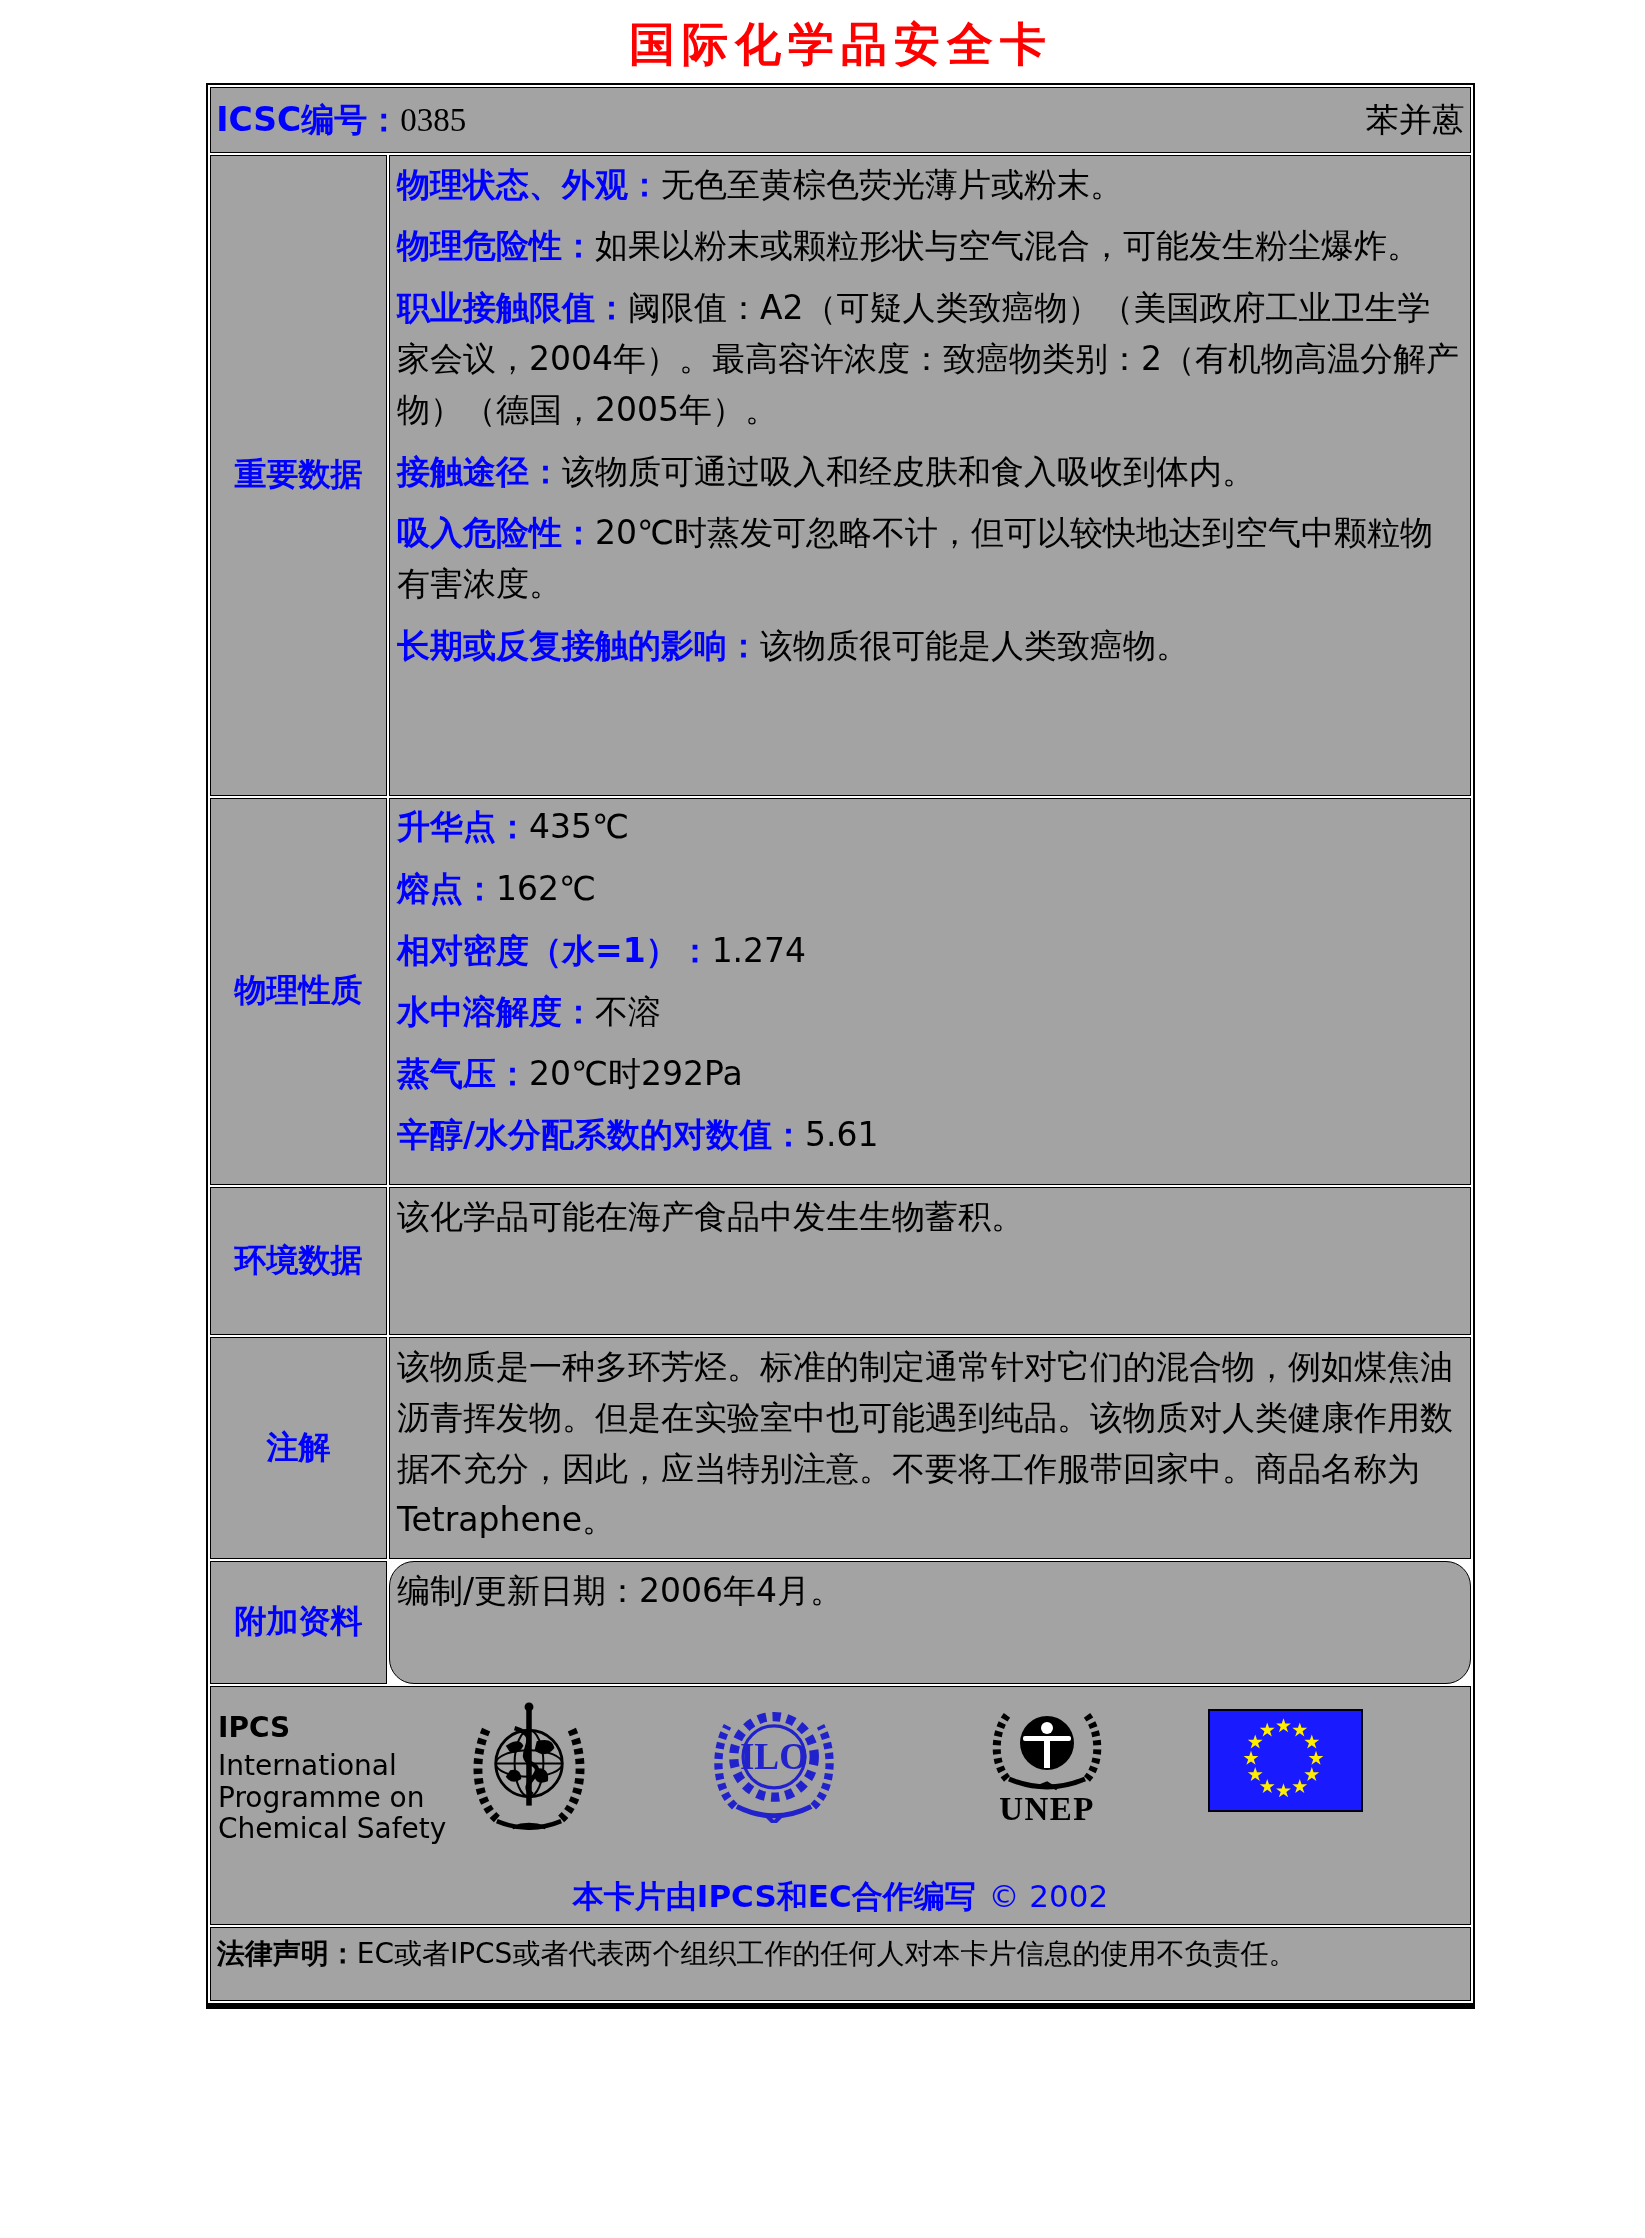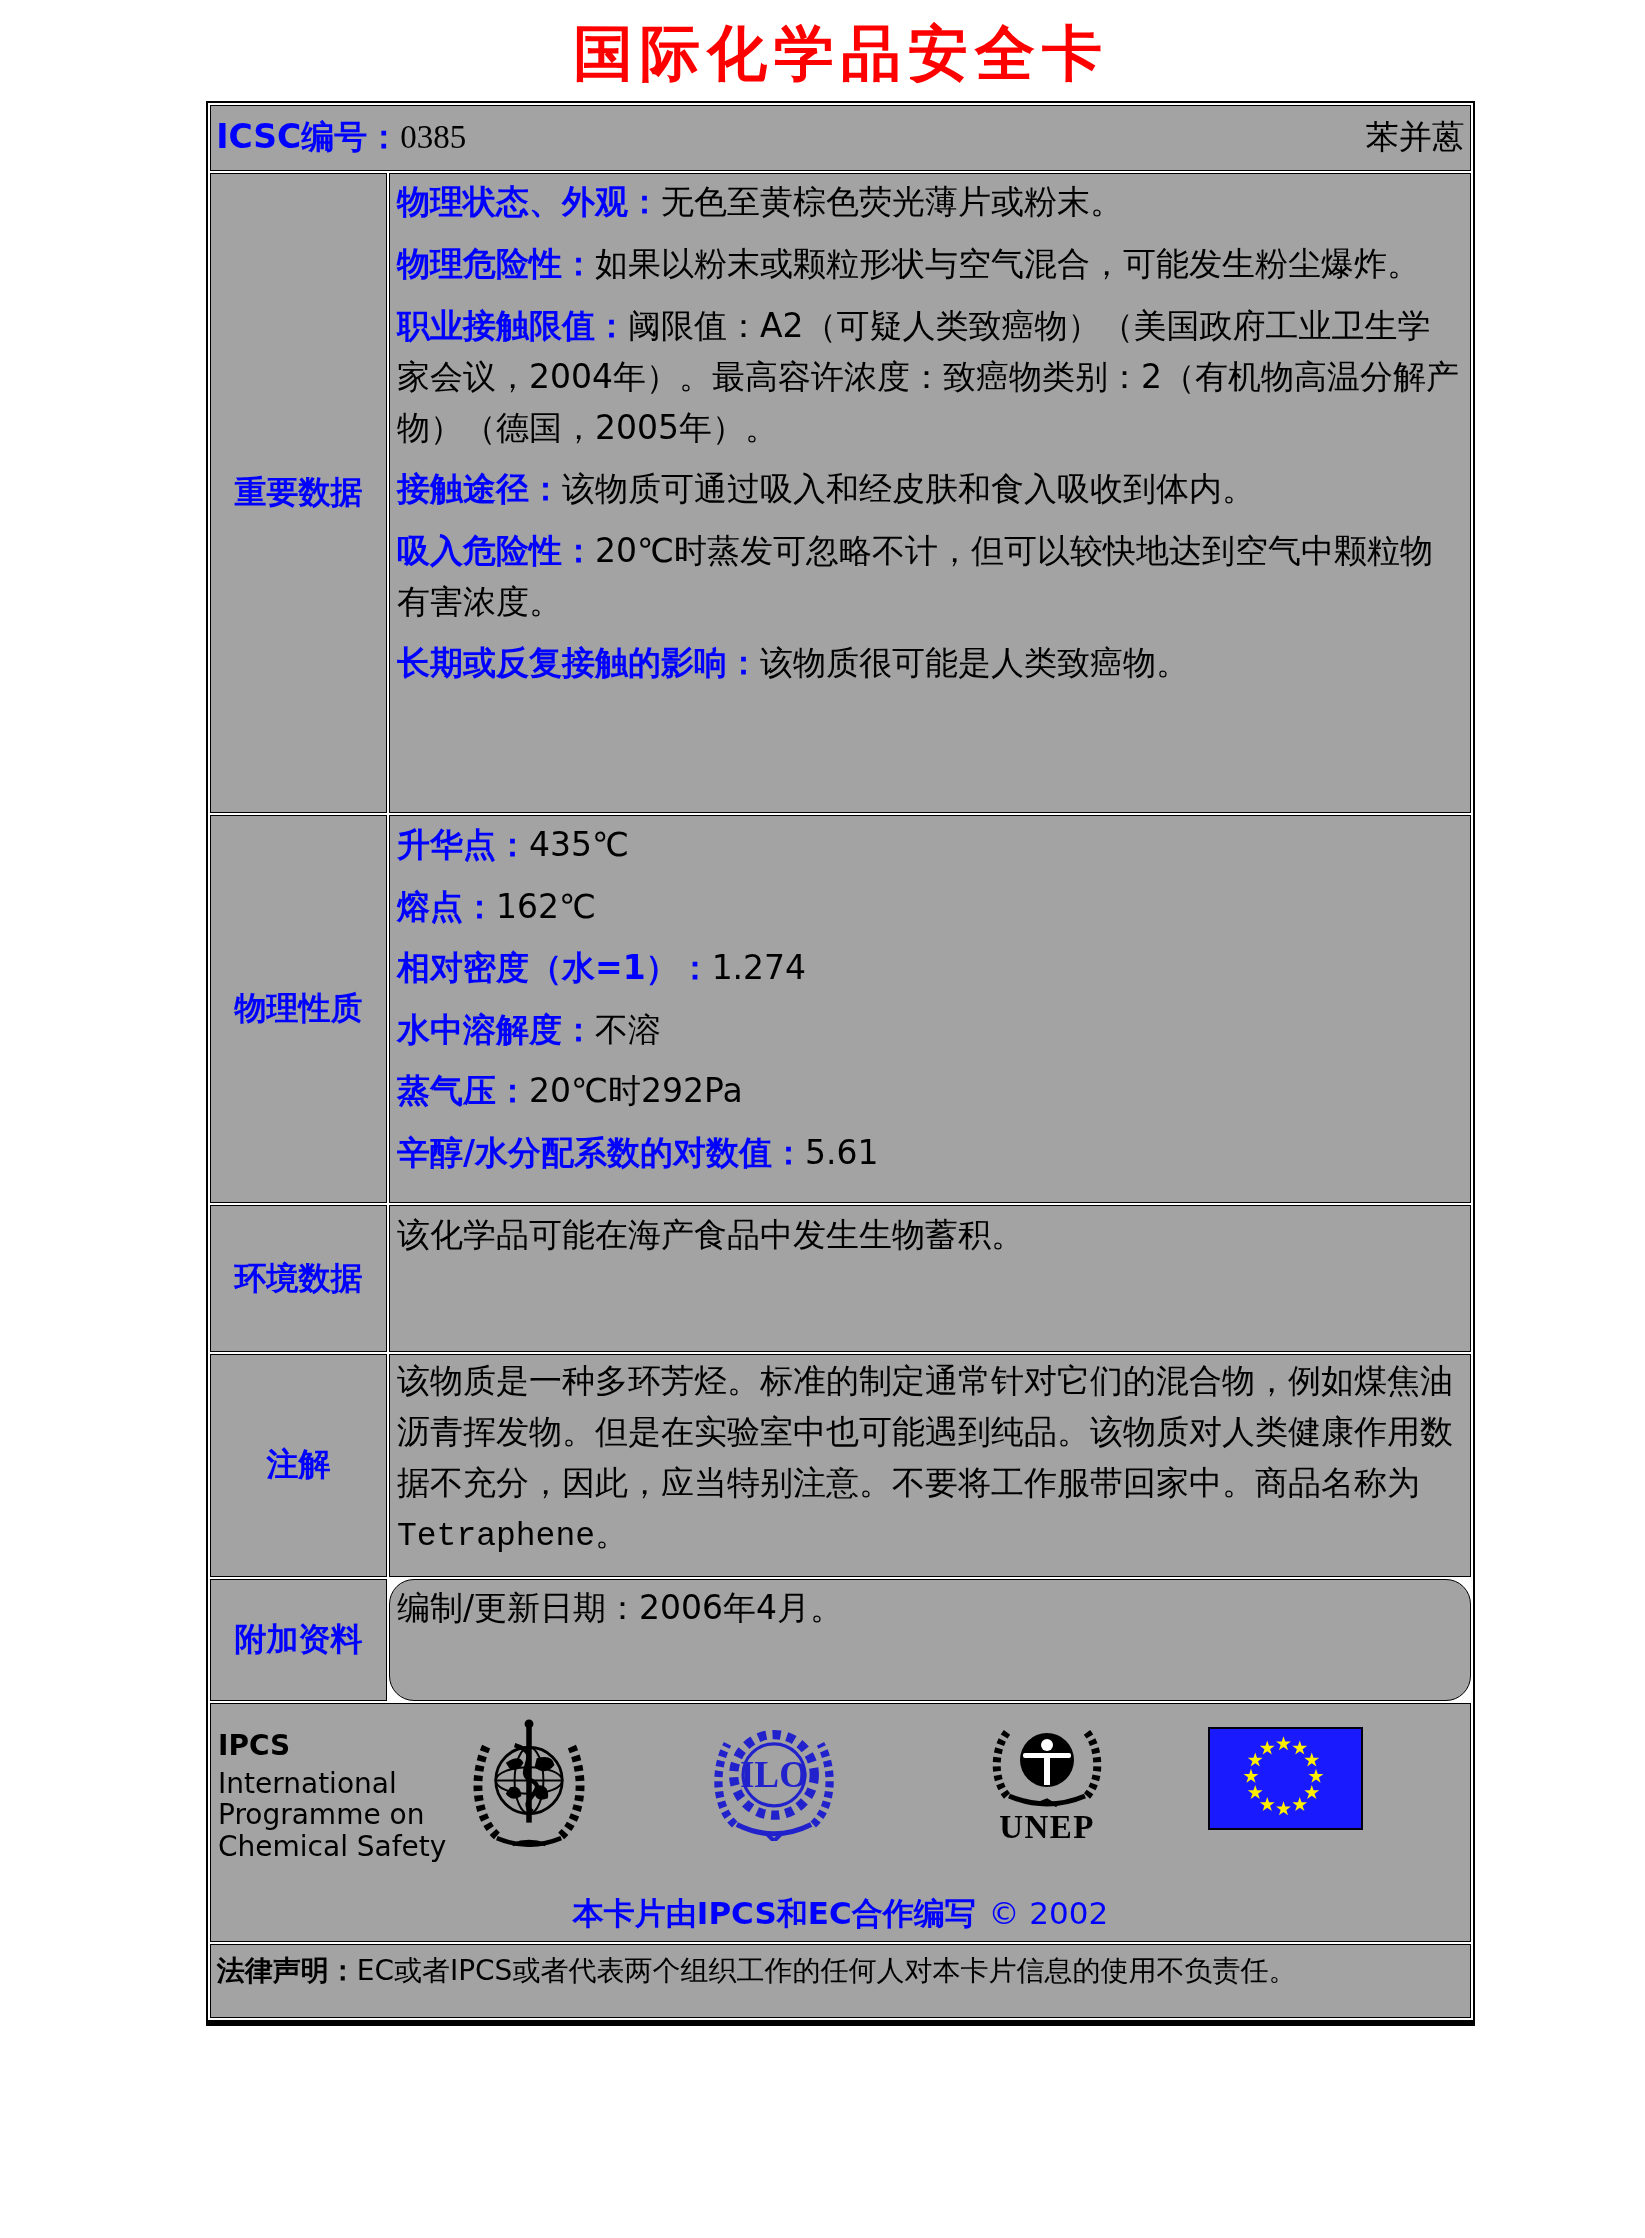--- a/index.html
+++ b/index.html
@@ -1,34 +1,34 @@
 <!DOCTYPE html>
 <html style="font-size:11.3px"><head>
 <meta charset="utf-8">
 <style>
   html,body{margin:0;padding:0;background:#ffffff;}
   .page{position:relative;width:1646px;height:2239px;background:#fff;overflow:hidden;
         font-family:"DejaVu Sans","Liberation Sans",sans-serif;color:#000;}
   .wrap{position:absolute;left:206px;top:15.6px;width:1270px;}
-  .title{color:#FF0000;font-size:60px;font-weight:bold;letter-spacing:7px;
+  .title{color:#FF0000;font-size:46px;font-weight:bold;letter-spacing:7px;
          text-align:center;margin:0 0 10px 0;line-height:1.25;
          font-family:"DejaVu Sans",sans-serif;}
   table.card{border-collapse:separate;border-spacing:2.1px;width:1269px;table-layout:fixed;
              border:2.1px solid #000;border-bottom-width:6.4px;background:#fff;}
   td{border:1.4px solid #000;vertical-align:top;background:#a3a3a3;}
   td.rowlabel{text-align:center;vertical-align:middle;color:#0000FF;font-weight:bold;
               font-size:32px;padding:0;}
   td.content{padding:2.8px 7px;font-size:33px;line-height:51px;}
   .para{margin:0 0 10.6px 0;}
   .plabel{color:#0000FF;font-weight:bold;}
   .h-header{height:62px;vertical-align:middle;}
   .h-important{height:633px;}
   .h-physical{height:380px;}
   .h-env{height:140px;margin-left:17px;}
-  .h-notes{height:199px;font-family:Liberation Mono, monospace;}
+  .h-notes{height:199px;}
   .h-extra{height:115px;border-radius:25px;}
   .h-logos{height:189px;vertical-align:middle;padding:0;}
   .h-legal{height:58px;}
   .headflex{display:flex;justify-content:space-between;align-items:center;
             font-size:33px;padding:0 4.2px;}
   .chemname{font-family:"Liberation Serif",serif;}
   .icscnum{font-family:"Liberation Serif",serif;}
   .logos-row{position:relative;height:237px;}
   .ipcs-block{position:absolute;left:7px;top:25.4px;line-height:1.12;}
   .ipcs-acronym{font-size:28px;font-weight:bold;margin-bottom:7px;}

